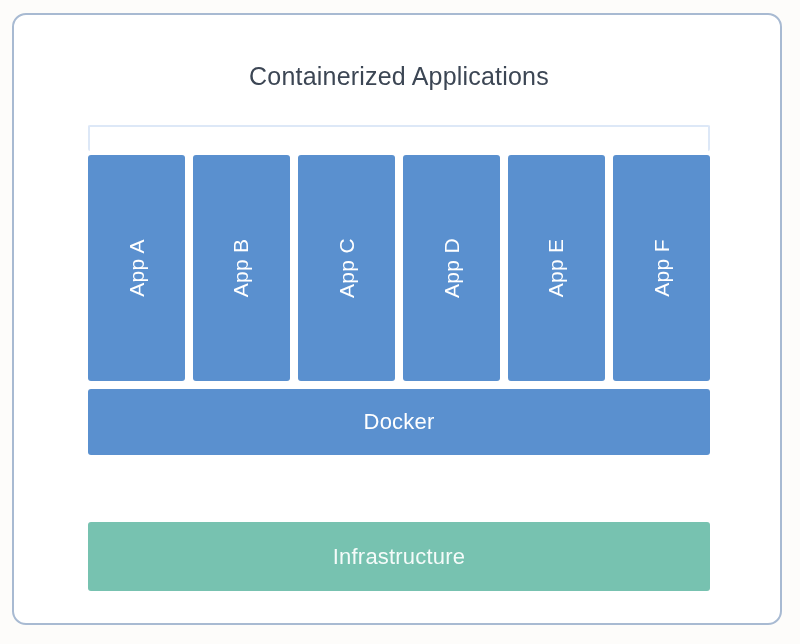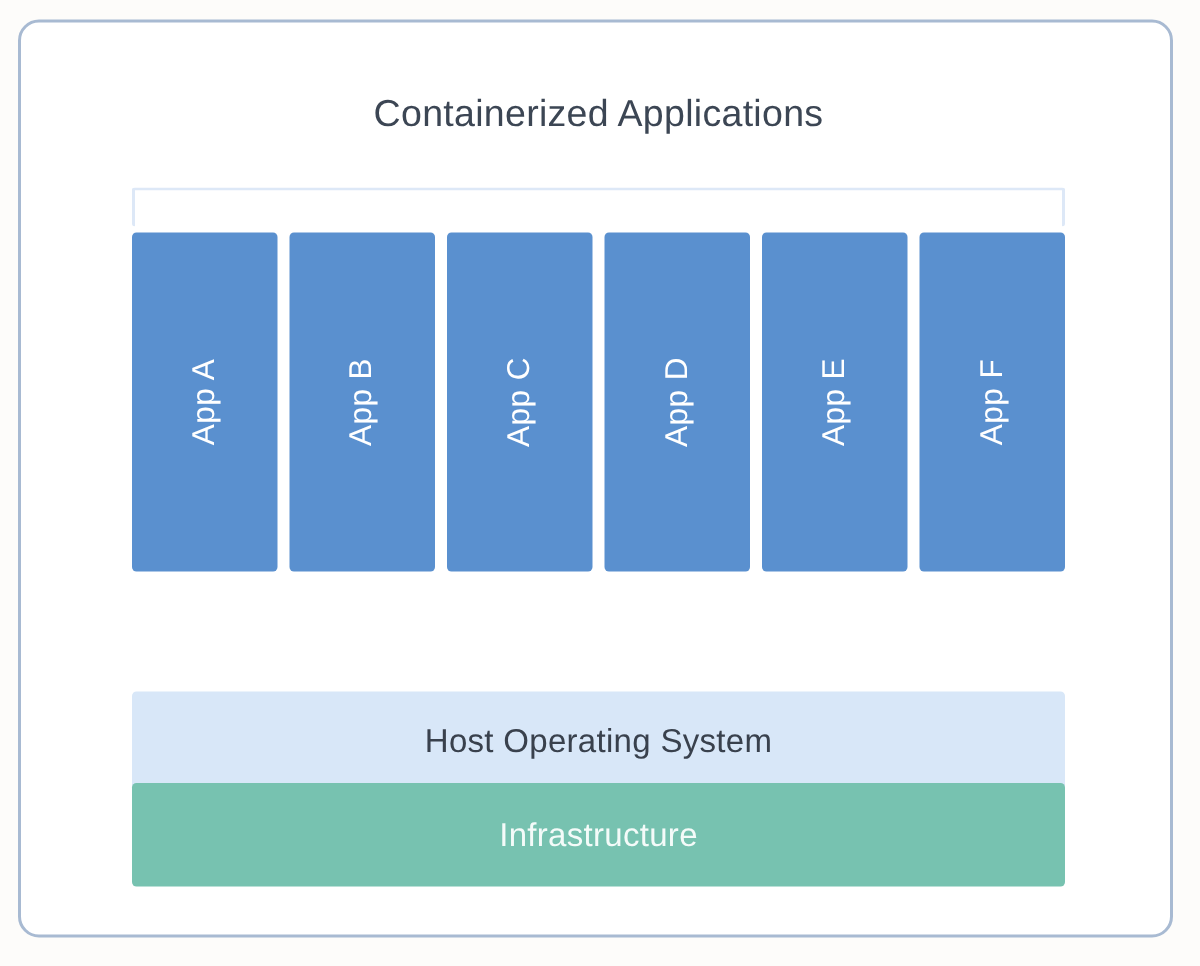--- a/index.html
+++ b/index.html
@@ -151,19 +151,19 @@
       <div class="app-box">
         <span class="app-label">App E</span>
       </div>
 
       <div class="app-box">
         <span class="app-label">App F</span>
       </div>
 
     </div>
 
+    <div class="layer layer-docker">Docker</div>
 
-    <div class="layer layer-host">Host Operating System</div>
 
     <div class="layer layer-infra">Infrastructure</div>
 
   </div>
 </div>
 
 </body></html>

